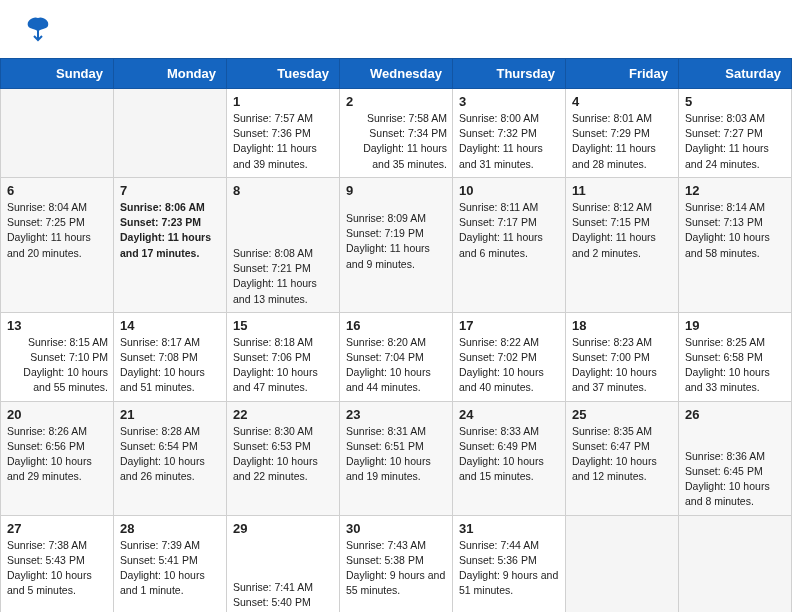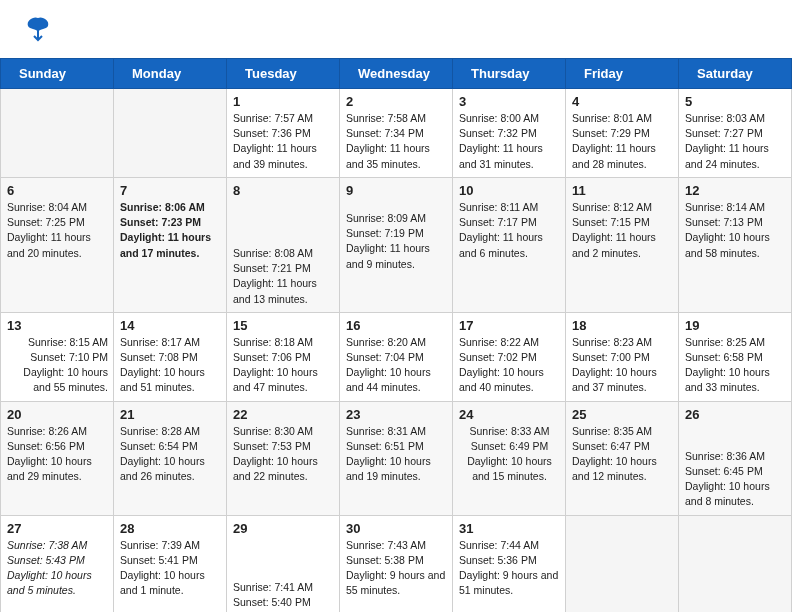--- a/index.html
+++ b/index.html
@@ -38,22 +38,22 @@
     .calendar {
       width: 100%;
       border-collapse: collapse;
       margin: 0;
     }
     .calendar th {
       background: #1565c0;
       color: #fff;
       font-size: 13px;
       font-weight: 600;
-      padding: 7px 18px;
-      text-align: left;
+      padding: 7px 10px;
+      text-align: right;
       border: 1px solid #1255a3;
     }
     .calendar td {
       vertical-align: top;
       border: 1px solid #d0d0d0;
       padding: 5px 5px 5px 6px;
       width: 113px;
       min-height: 80px;
       font-size: 10.5px;
       color: #222;
@@ -119,21 +119,21 @@
         <td class="empty-cell"></td>
         <td class="empty-cell"></td>
         <td>
           <span class="day-num">1</span>
           <div class="day-info" style="white-space: pre-line;">Sunrise: 7:57 AM
 Sunset: 7:36 PM
 Daylight: 11 hours and 39 minutes.</div>
         </td>
         <td>
           <span class="day-num">2</span>
-          <div class="day-info" style="white-space: pre-line;">Sunrise: 7:58 AM
+          <div class="day-info" style="white-space: pre-line; text-align: right;">Sunrise: 7:58 AM
 Sunset: 7:34 PM
 Daylight: 11 hours and 35 minutes.</div>
         </td>
         <td>
           <span class="day-num">3</span>
           <div class="day-info" style="white-space: pre-line;">Sunrise: 8:00 AM
 Sunset: 7:32 PM
 Daylight: 11 hours and 31 minutes.</div>
         </td>
         <td>
@@ -246,52 +246,52 @@
         </td>
         <td>
           <span class="day-num">21</span>
           <div class="day-info" style="white-space: pre-line;">Sunrise: 8:28 AM
 Sunset: 6:54 PM
 Daylight: 10 hours and 26 minutes.</div>
         </td>
         <td>
           <span class="day-num">22</span>
           <div class="day-info" style="white-space: pre-line;">Sunrise: 8:30 AM
-Sunset: 7:53 PM
+Sunset: 6:53 PM
 Daylight: 10 hours and 22 minutes.</div>
         </td>
         <td>
           <span class="day-num">23</span>
           <div class="day-info" style="white-space: pre-line;">Sunrise: 8:31 AM
 Sunset: 6:51 PM
 Daylight: 10 hours and 19 minutes.</div>
         </td>
         <td>
           <span class="day-num">24</span>
-          <div class="day-info" style="white-space: pre-line; text-align: center;">Sunrise: 8:33 AM
+          <div class="day-info" style="white-space: pre-line;">Sunrise: 8:33 AM
 Sunset: 6:49 PM
 Daylight: 10 hours and 15 minutes.</div>
         </td>
         <td>
           <span class="day-num">25</span>
           <div class="day-info" style="white-space: pre-line;">Sunrise: 8:35 AM
 Sunset: 6:47 PM
 Daylight: 10 hours and 12 minutes.</div>
         </td>
         <td>
           <span class="day-num">26</span>
           <div class="day-info" style="white-space: pre-line; margin-top: 27px;">Sunrise: 8:36 AM
 Sunset: 6:45 PM
 Daylight: 10 hours and 8 minutes.</div>
         </td>
       </tr>
       <tr>
         <td>
           <span class="day-num">27</span>
-          <div class="day-info" style="white-space: pre-line; font-style: italic;">Sunrise: 7:38 AM
+          <div class="day-info" style="white-space: pre-line;">Sunrise: 7:38 AM
 Sunset: 5:43 PM
 Daylight: 10 hours and 5 minutes.</div>
         </td>
         <td>
           <span class="day-num">28</span>
           <div class="day-info" style="white-space: pre-line;">Sunrise: 7:39 AM
 Sunset: 5:41 PM
 Daylight: 10 hours and 1 minute.</div>
         </td>
         <td>

